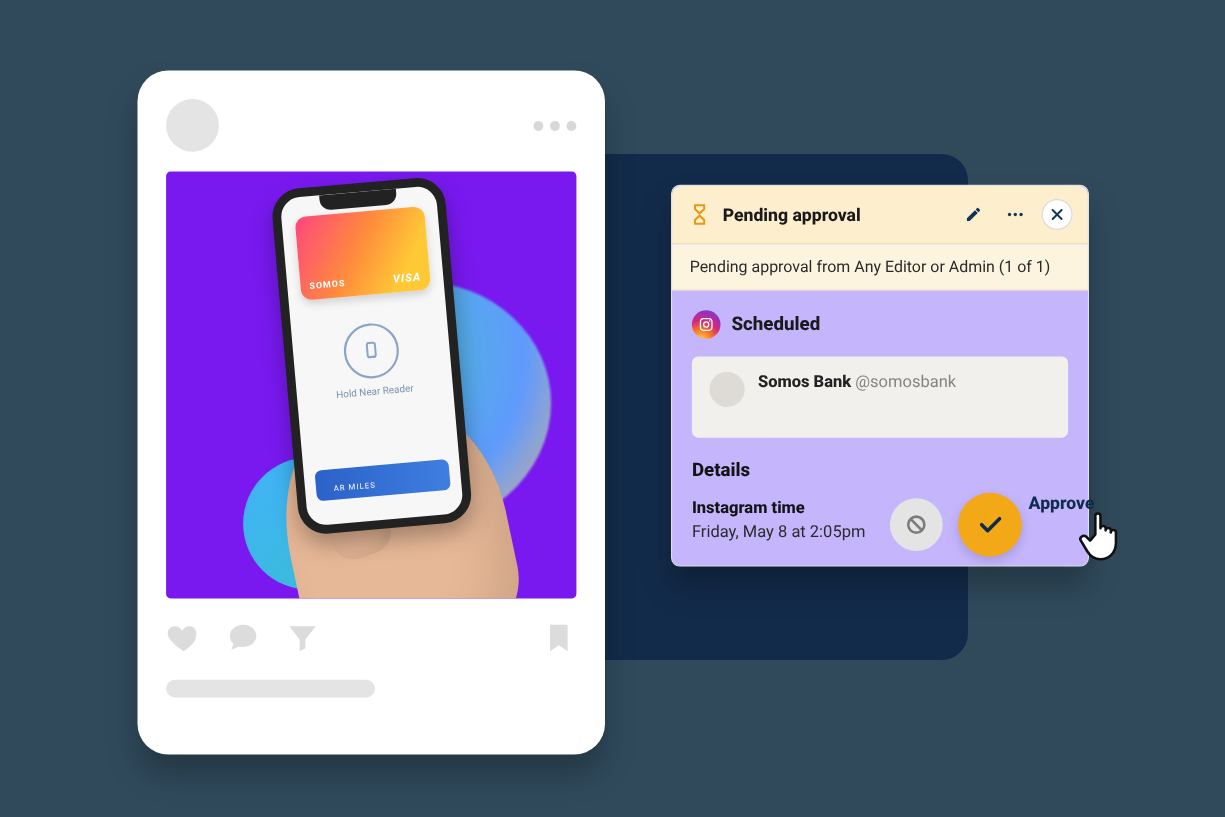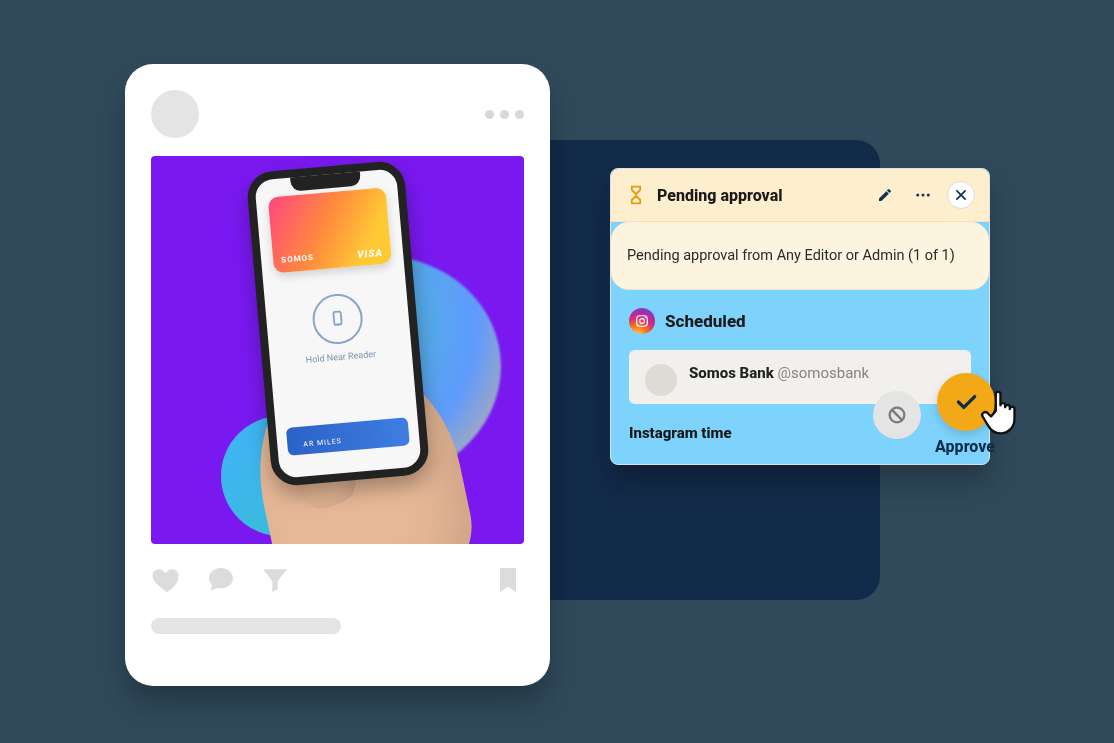--- a/index.html
+++ b/index.html
@@ -161,21 +161,21 @@
     margin-top: 22px;
     width: 190px; height: 16px;
     background:#e4e4e4; border-radius: 8px;
   }
 
   
   .approval-card {
     position:absolute;
     left: 610px; top: 168px;
     width: 380px;
-    background:#7dd3fc;
+    background:#c4b5fd;
     border: 1px solid #e0e0e0;
     border-radius: 8px;
     box-shadow: 0 18px 28px rgba(0,0,0,0.25);
     overflow: visible;
   }
   .approval-header {
     background:#fdeecd;
     padding: 12px 14px;
     display:flex; align-items:center; gap:10px;
     border-bottom: 1px solid #f4e1b4;
@@ -194,45 +194,44 @@
     width:28px; height:28px; border-radius:50%;
     display:flex; align-items:center; justify-content:center;
     color:#10355a;
     cursor:pointer;
   }
   .hdr-btn.close {
     background:#fff; border:1px solid #dadada;
   }
   .approval-sub {
     background:#fdf4e0;
-    padding: 25px 16px;
+    padding: 12px 16px;
     font-size: 14.5px;
     color:#2a2a28;
     border-bottom: 1px solid #eee4cb;
-    border-radius: 18px;
   }
   .approval-body {
     padding: 18px 18px 22px;
   }
   .platform-row {
     display:flex; align-items:center; gap:10px;
     margin-bottom: 16px;
   }
   .ig-badge {
     width:26px; height:26px; border-radius:50%;
     background: radial-gradient(circle at 30% 110%, #feda75 0%, #fa7e1e 30%, #d62976 55%, #962fbf 80%, #4f5bd5 100%);
     display:flex; align-items:center; justify-content:center;
   }
   .ig-badge svg { width:14px; height:14px; }
   .platform-row .name { font-size:17px; font-weight:800; color:#1a1a1a; }
 
   .post-preview {
     background:#f2f0ed;
     border-radius:6px;
-    padding: 14px 16px 8px 16px;
+    padding: 14px 16px 28px 16px;
     display:flex; gap:12px;
   }
   .mini-avatar { width:32px; height:32px; border-radius:50%; background:#dedbd6; flex-shrink:0; }
   .post-text .acct { font-size:15px; color:#222; }
   .post-text .acct .bold { font-weight:800; }
   .post-text .acct .handle { color:#86847f; }
   .post-text .copy { font-size:14.5px; color:#333; line-height:1.45; margin-top:4px; }
 
   .details { margin-top: 20px; }
   .details h4 { font-size:17px; font-weight:800; color:#141414; margin-bottom:14px; }
@@ -244,21 +243,21 @@
     right: -6px;
     bottom: 8px;
     display:flex; align-items:center; gap:14px;
   }
   .reject-btn {
     width:48px; height:48px; border-radius:50%;
     background:#e4e4e4;
     display:flex; align-items:center; justify-content:center;
     color:#7b7b7b;
   }
-  .approve-col { display:flex; flex-direction:column; align-items:flex-end; gap:6px; position:relative; }
+  .approve-col { display:flex; align-items:flex-start; gap:6px; position:relative; }
   .approve-btn {
     width:58px; height:58px; border-radius:50%;
     background:#f3a818;
     display:flex; align-items:center; justify-content:center;
     color:#0e2c4b;
     box-shadow: 0 4px 10px rgba(0,0,0,0.15);
   }
   .approve-label { font-size:16px; font-weight:800; color:#0e2c4b; }
 
   .cursor {
@@ -381,21 +380,23 @@
       <div class="mini-avatar"></div>
       <div class="post-text">
         <div class="acct">
           <span class="bold">Somos Bank</span>
           <span class="handle">@somosbank</span>
         </div>
       </div>
     </div>
 
     <div class="details">
+      <h4>Details</h4>
       <div class="label">Instagram time</div>
+      <div class="value">Friday, May 8 at 2:05pm</div>
     </div>
 
     <div class="approve-group">
       <div class="reject-btn">
         <svg viewBox="0 0 24 24" width="22" height="22" fill="none" stroke="currentColor" stroke-width="2.5">
             <circle cx="12" cy="12" r="8"></circle>
             <path d="M7 7l10 10"></path>
           </svg>
       </div>
       <div class="approve-col">

